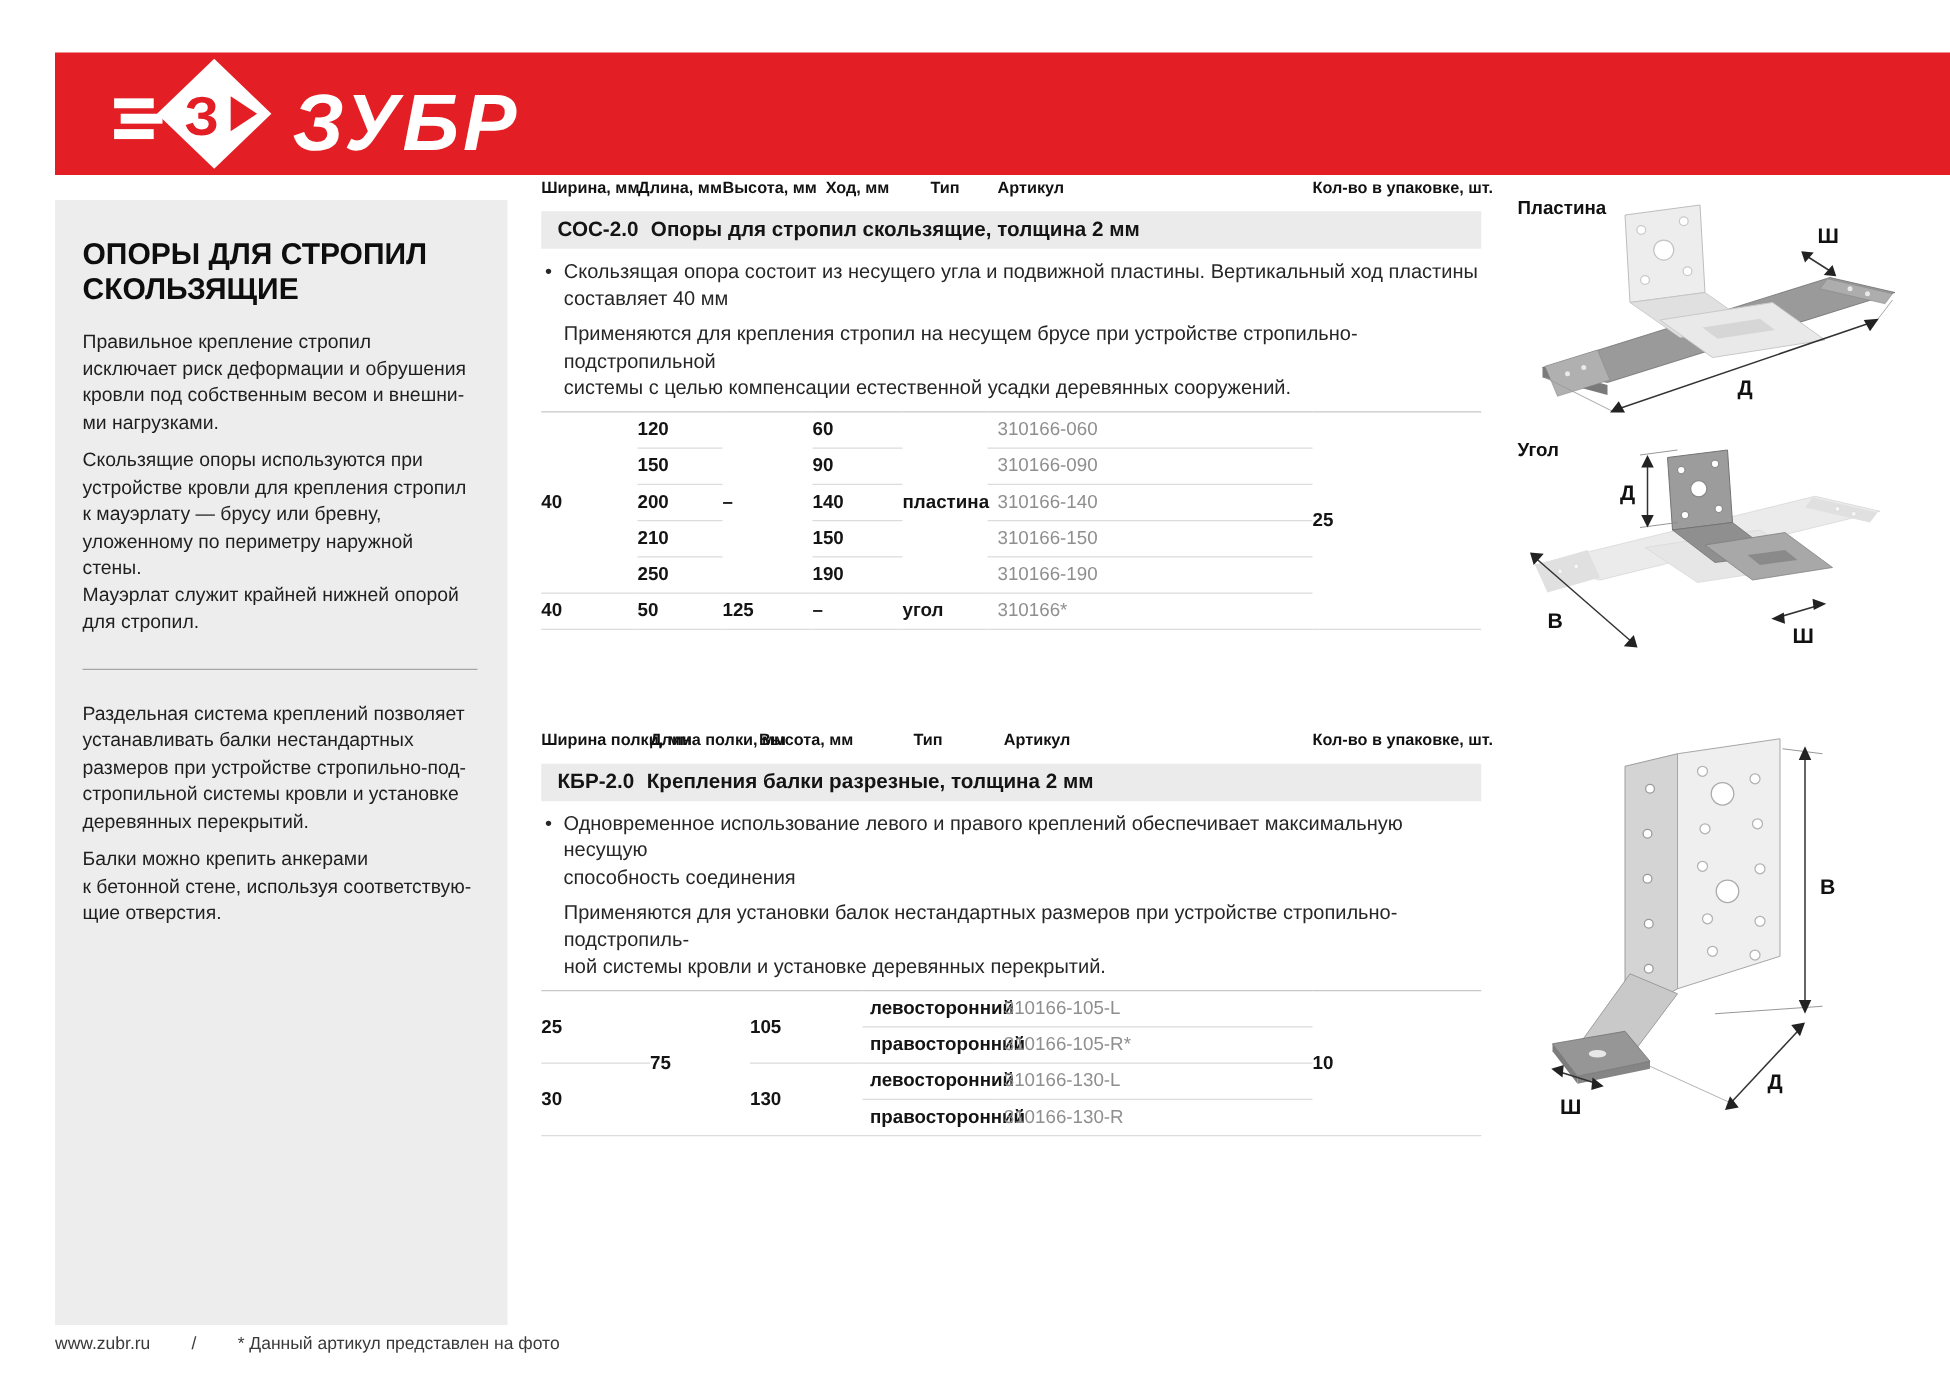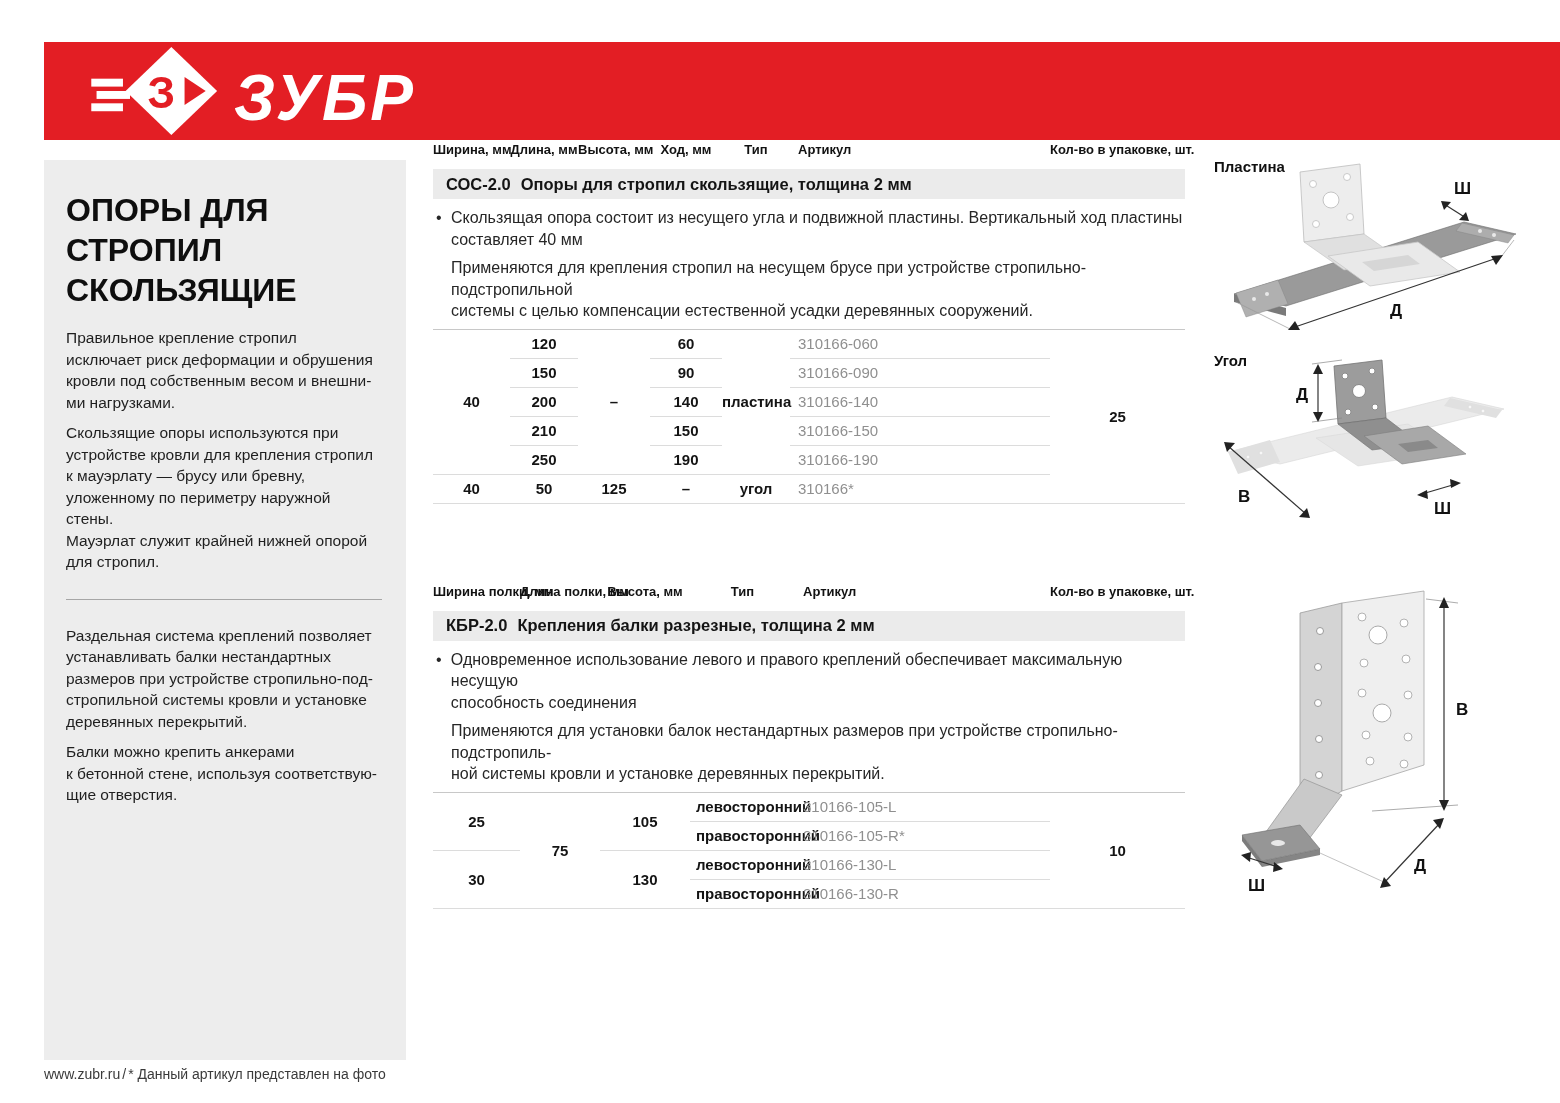--- a/index.html
+++ b/index.html
@@ -10,56 +10,56 @@
   
   .brand-bar { position:absolute; left:44px; top:42px; width:1516px; height:98px;
                background:#e31e24; display:flex; align-items:center; padding-left:42px; }
   .logo { display:flex; align-items:center; gap:16px; }
   .logo-text { color:#fff; font-size:64px; font-weight:bold; font-style:italic;
                letter-spacing:3px; line-height:1; padding-right:10px;margin-top:14px; }
 
   
   .sidebar { position:absolute; left:44px; top:160px; width:362px; height:900px;
              background:#ededed; padding:30px 24px 0 22px; }
-  .side-h { font-size:32px; line-height:40px; font-weight:bold; color:#0e0e0e; margin-bottom:17px; }
+  .side-h { font-size:24px; line-height:28px; font-weight:bold; color:#0e0e0e; margin-bottom:17px; }
   .side-p { font-size:15.5px; line-height:21.5px; color:#1f1f1f; margin-bottom:9px; }
   .side-divider { border:none; border-top:1.5px solid #a6a6a6; margin:26px 0 25px 0; }
   .side-pack { position:absolute; left:22px; bottom:22px; }
   .pack-title { font-size:15px; color:#2b2b2b; margin-bottom:5px; }
   .pack-note { font-size:13px; color:#2b2b2b; }
 
   
   .main { position:absolute; left:433px; top:142px; width:752px; }
   table.grid { width:752px; border-collapse:collapse; table-layout:fixed; }
   table.grid th { font-size:13px; font-weight:bold; color:#121212; text-align:center;
                   padding-bottom:9px; vertical-align:bottom; white-space:nowrap; }
   table.grid th.left { text-align:left; padding-left:8px; }
   .bar { height:30px; background:#ebebeb; display:flex; align-items:center;
          font-size:16.5px; font-weight:bold; color:#141414; margin-top:3px; }
   .bar .code { margin:0 10px 0 13px;text-align:right; }
   .note { display:flex; margin-top:8px; font-size:16px; line-height:21.5px; color:#262626; }
   .note .dot { width:18px; padding-left:3px; }
   .desc { margin:7px 0 0 18px; font-size:16px; line-height:21.5px; color:#262626; }
   table.data { margin-top:7px; border-top:1px solid #c8c8c8; border-bottom:1px solid #c8c8c8; }
   table.data td { height:29px; border-bottom:1px solid #dcdcdc; font-size:15px;
-                  text-align:center; vertical-align:middle; color:#141414; white-space:nowrap; }
+                  vertical-align:middle; color:#141414; white-space:nowrap; }
   table.data td.num, table.data td.type { font-weight:bold; }
   table.data td.typeL { font-weight:bold; text-align:left; padding-left:6px; }
   table.data td.art { text-align:left; padding-left:8px; color:#8f8f8f; font-weight:normal; }
   .section2 { margin-top:80px; }
 
   
   .fig { position:absolute; left:1212px; }
   .fig-label { position:absolute; left:2px; top:0; font-size:15px; font-weight:bold; color:#101010; }
   .fig svg { display:block; }
   .dim-text { font-family:"Liberation Sans",sans-serif; font-size:17px; font-weight:bold; fill:#111; }
 
   
   .footer { position:absolute; left:44px; top:1066px; font-size:14px; color:#3a3a3a;
-            display:flex; gap:2px; align-items:center; }
+            display:flex; gap:33px; align-items:center; }
 </style>
 </head>
 <body>
 
 <div class="page">
 
   <div class="brand-bar">
     <div class="logo">
       <svg width="132" height="92" viewBox="0 0 150 104">
         <rect x="6" y="38" width="36" height="9" fill="#fff"></rect>

